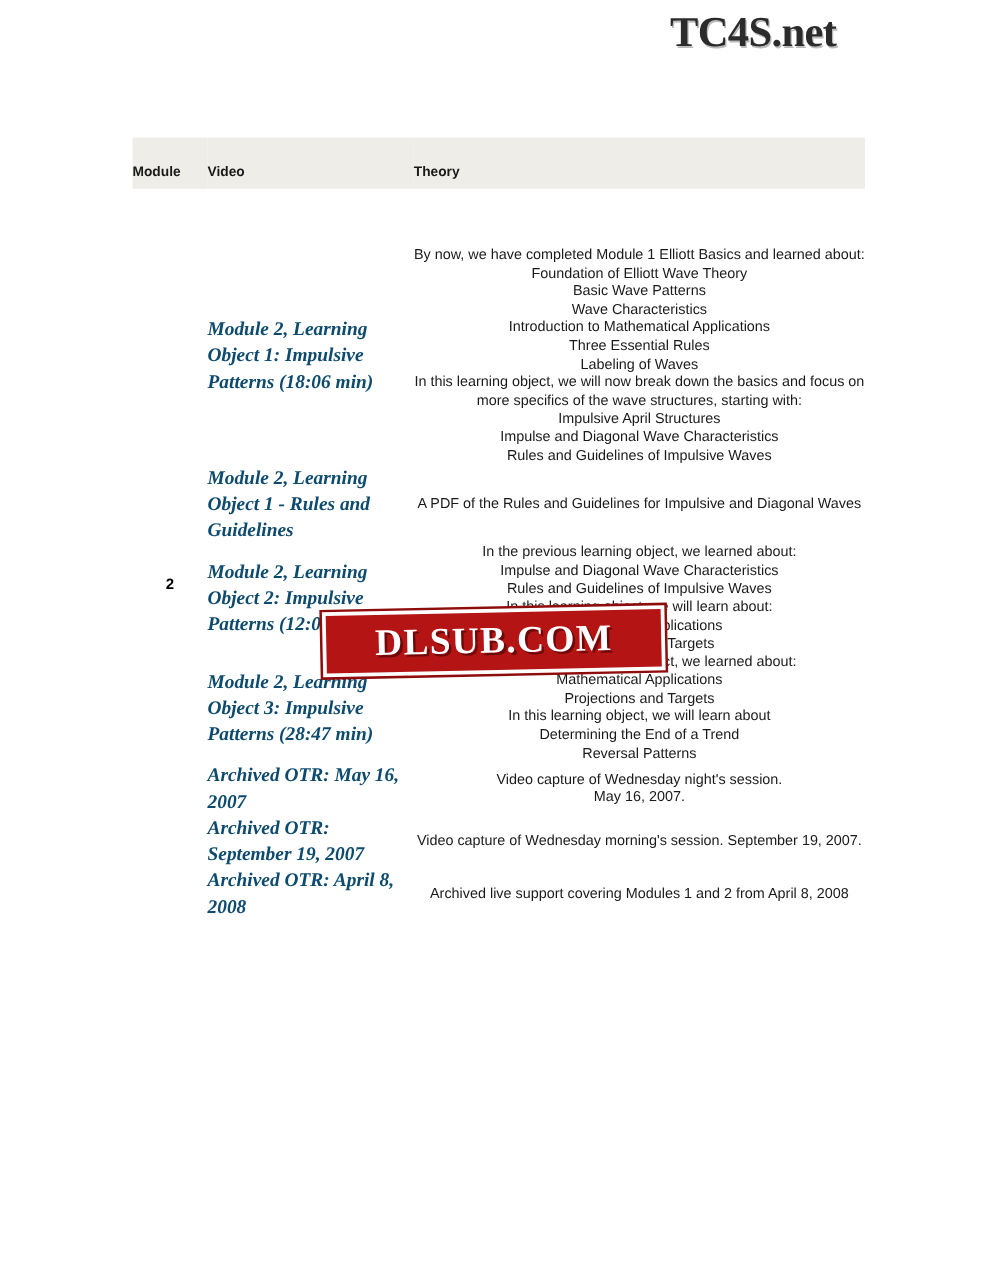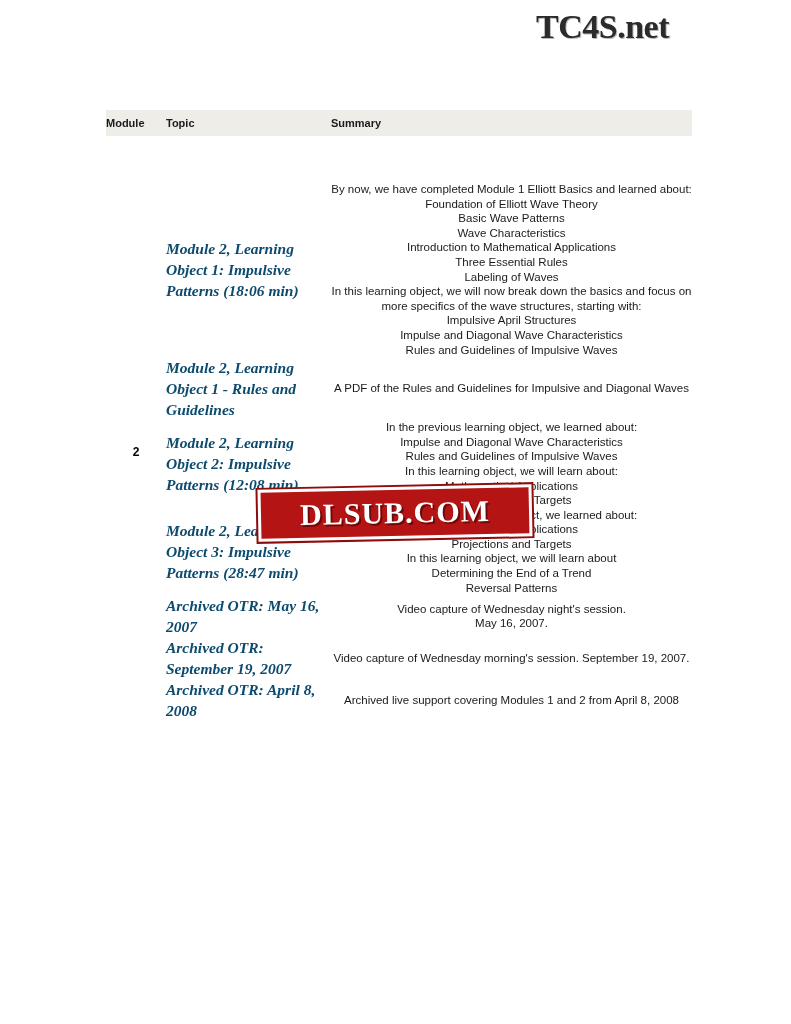--- a/index.html
+++ b/index.html
@@ -46,21 +46,21 @@
     top: 110px;
     width: 586px;
     border-collapse: collapse;
     table-layout: fixed;
   }
   table.schedule thead th {
     background: #eeede8;
     font-size: 11px;
     font-weight: bold;
     color: #1a1a1a;
-    padding: 7px 0 7px 0;
+    padding: 22px 0 7px 0;
     text-align: left;
     vertical-align: middle;
   }
   th.col-module { width: 60px; padding-left: 10px; }
   th.col-topic  { width: 165px; padding-left: 55px;}
   th.col-summary{ width: 361px; text-align: center; padding-left: 0; }
 
   table.schedule tbody td {
     vertical-align: middle;
     padding: 0;
@@ -123,22 +123,22 @@
 <body>
 
 <div class="page">
 
   <div class="brand-top">TC4S.net</div>
 
   <table class="schedule">
     <thead>
       <tr>
         <th class="col-module">Module</th>
-        <th class="col-topic">Topic</th>
-        <th class="col-summary">Summary</th>
+        <th class="col-topic">Video</th>
+        <th class="col-summary">Theory</th>
       </tr>
     </thead>
     <tbody>
       <tr class="spacer-row">
         <td></td>
         <td></td>
         <td></td>
       </tr>
       <tr>
         <td class="module-cell" rowspan="7">2</td>

